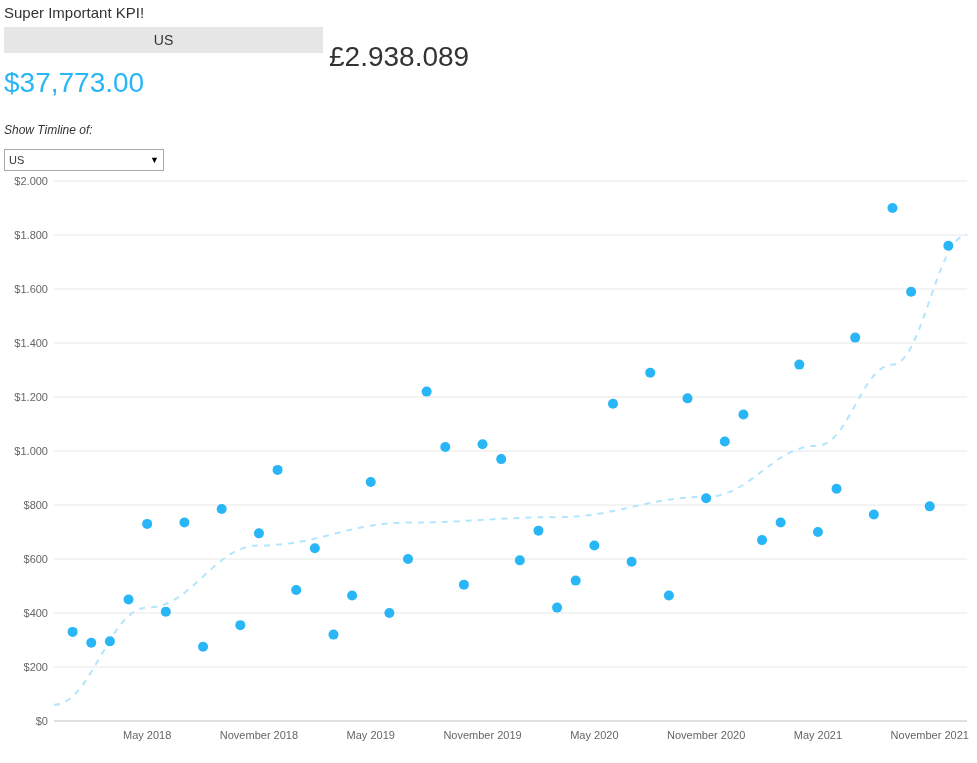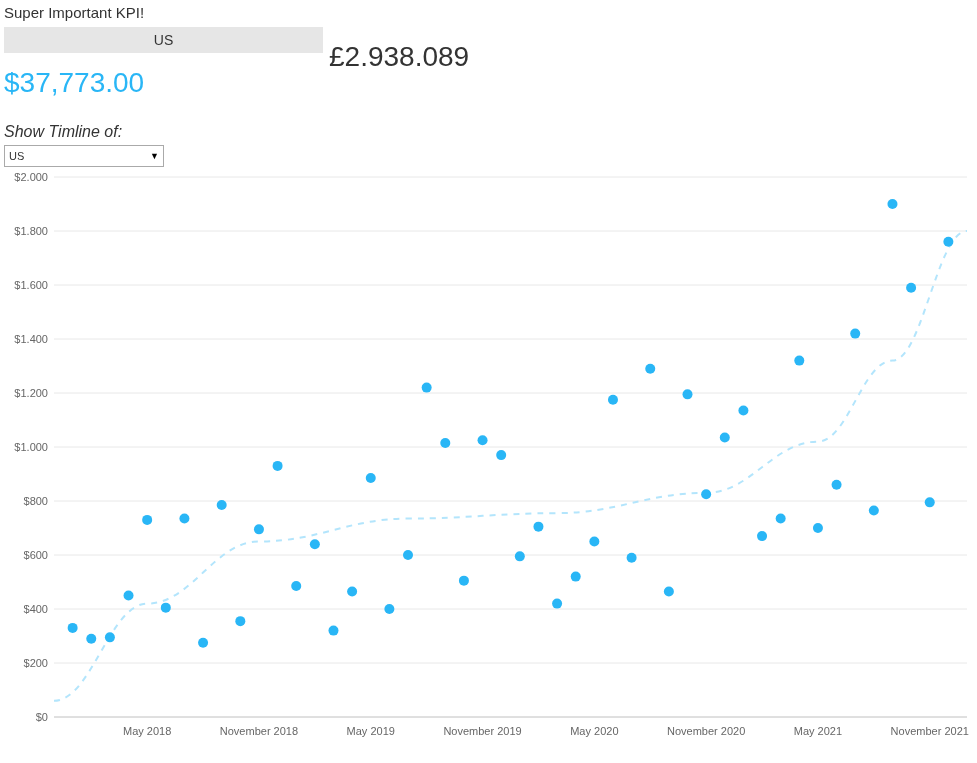--- a/index.html
+++ b/index.html
@@ -4,21 +4,21 @@
 <style>
   html,body{margin:0;padding:0;font-family:"Segoe UI",Arial,sans-serif;color:#333;background:#fff;}
   body{width:977px;}
   .title{font-size:15px;font-weight:400;color:#333;padding:4px 4px 6px 4px;}
   .kpi-row{display:flex;gap:6px;padding:0 4px;}
   .kpi{flex:1;display:flex;flex-direction:column;}
   .kpi-header{background:#e6e6e6;height:26px;line-height:26px;text-align:center;font-size:14px;color:#333;}
   .kpi-value{height:60px;line-height:60px;text-align:left;font-size:28px;font-weight:300;}
   .kpi-value.accent{color:#29b6f6;font-weight:300;}
   .filter-block{padding:10px 4px 2px 4px;}
-  .filter-label{font-style:italic;font-size:16px;color:#333;margin-bottom:4px;}
+  .filter-label{font-style:italic;font-size:12px;color:#333;margin-bottom:12px;}
   .filter-select{width:150px;height:20px;border:1px solid #aaa;font-size:11px;padding:0 4px;display:flex;align-items:center;justify-content:space-between;cursor:pointer;user-select:none;background:#fff;}
   .filter-select .caret{font-size:9px;color:#000;}
   .chart-wrap{position:relative;width:969px;height:572px;margin:0 4px 0 4px;}
   .chart-wrap svg{position:absolute;top:0;left:0;}
   .y-tick text,.x-tick text{font-size:11px;fill:#666;}
   .y-tick line{stroke:#e8e8e8;stroke-width:1;}
   .trend{stroke:#b3e5fc;stroke-width:2;stroke-dasharray:6 6;fill:none;}
   .pt{fill:#29b6f6;}
   .axis-line{stroke:#ccc;stroke-width:1;}
 </style>

